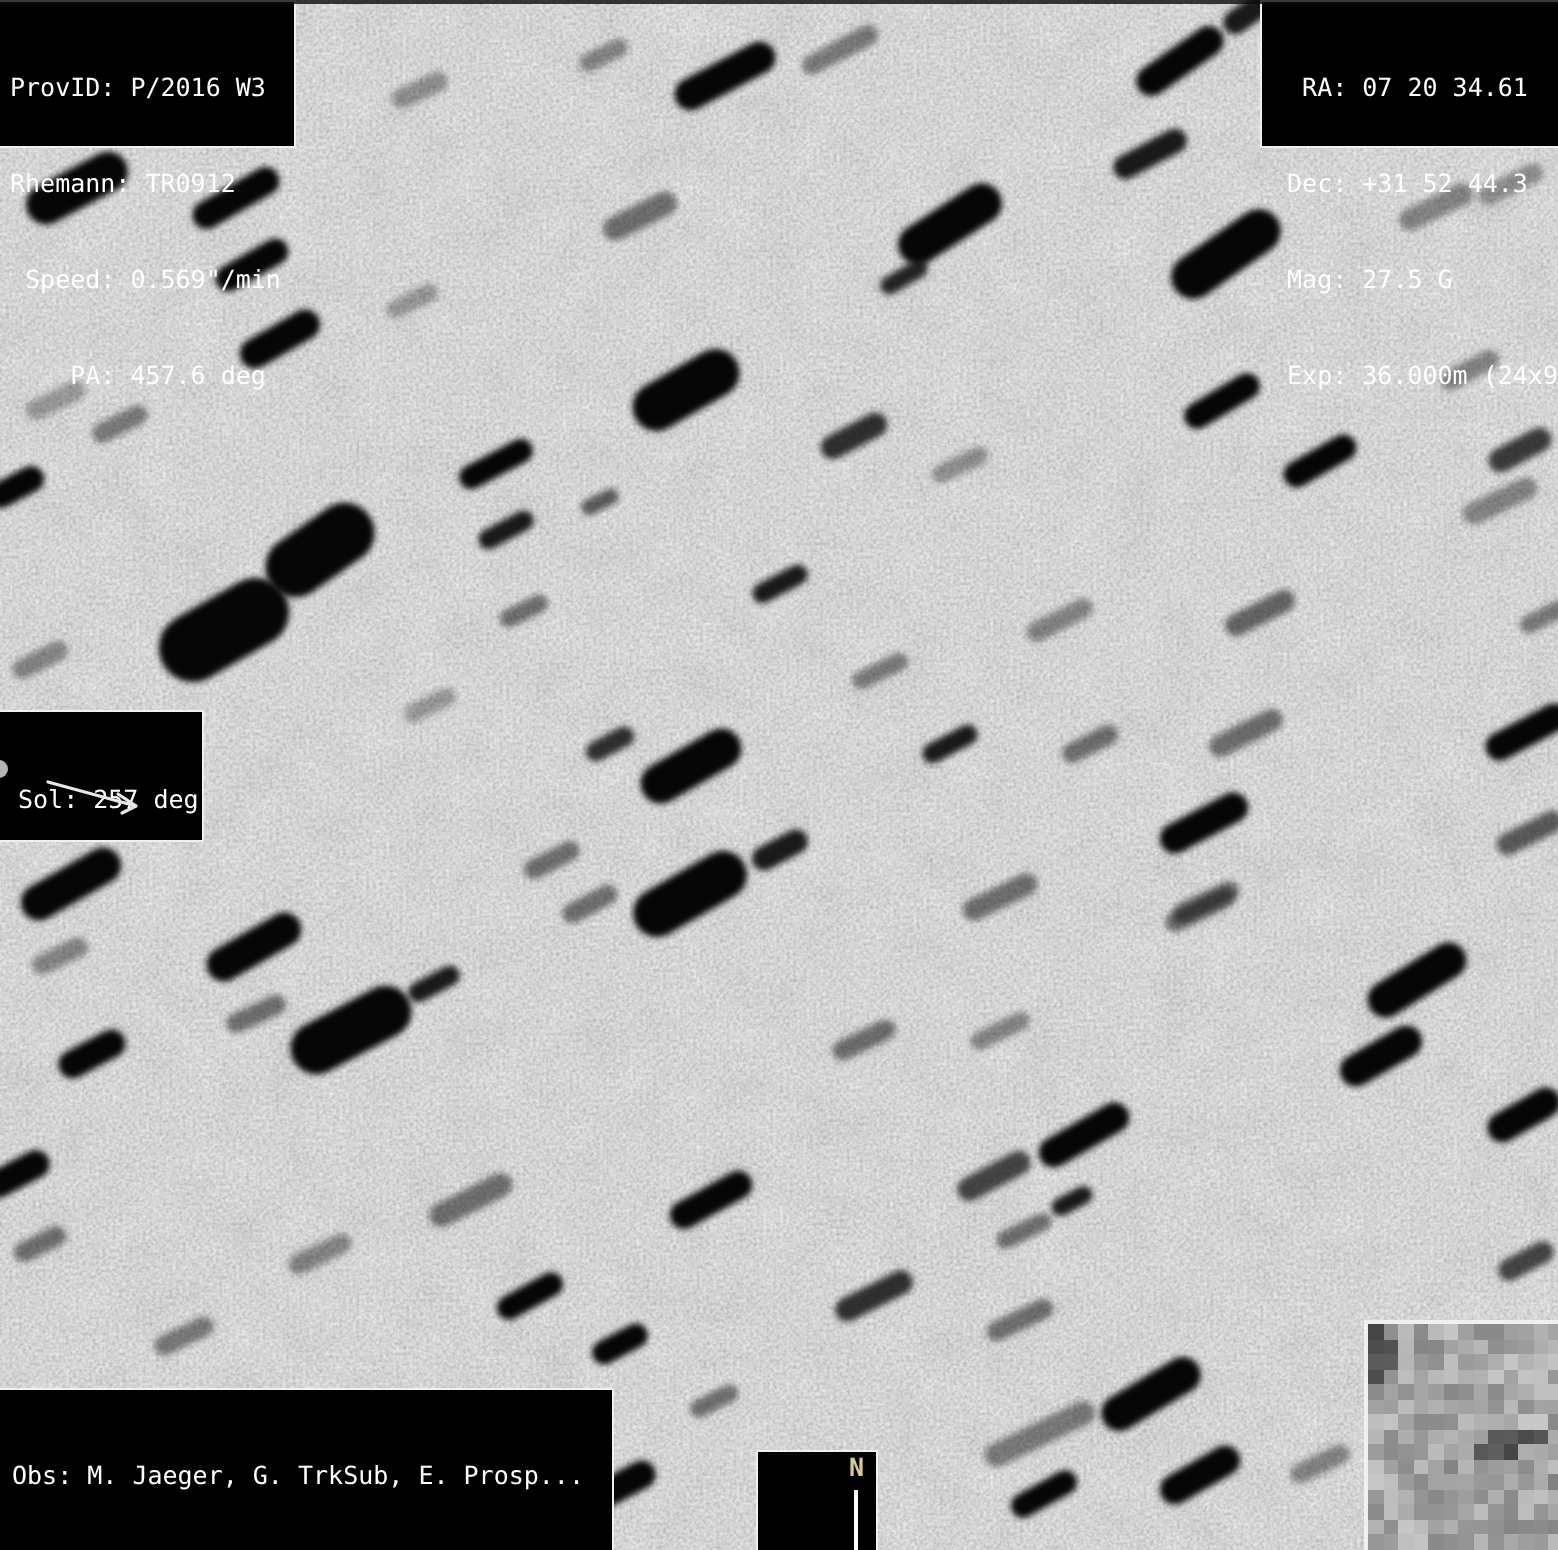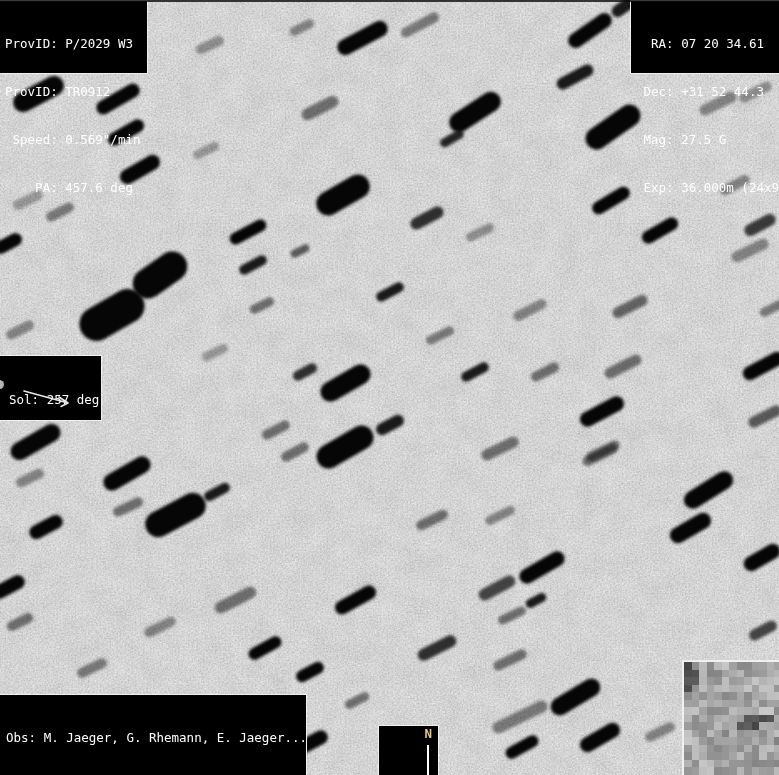--- a/index.html
+++ b/index.html
@@ -184,43 +184,43 @@
       <div class="trail" style="left: 490px; top: 711px; width: 60px; height: 12px; transform: rotate(-26deg); opacity: 0.45; background: rgb(6, 6, 6);"></div>
       <div class="trail" style="left: 295px; top: 735px; width: 34px; height: 14px; transform: rotate(-28deg); opacity: 1; background: rgb(6, 6, 6);"></div>
       <div class="trail" style="left: 344px; top: 695.5px; width: 26px; height: 9px; transform: rotate(-27deg); opacity: 0.5; background: rgb(6, 6, 6);"></div>
       <div class="trail" style="left: 644px; top: 727px; width: 32px; height: 10px; transform: rotate(-26deg); opacity: 0.4; background: rgb(6, 6, 6);"></div>
       <div class="trail" style="left: 733px; top: 675px; width: 30px; height: 10px; transform: rotate(-27deg); opacity: 0.4; background: rgb(6, 6, 6);"></div>
     </div>
 
   <div class="top-strip"></div>
 
   <div class="panel panel-target">
-    <div class="line">ProvID: P/2029 W3</div>
-    <div class="line">ProvID: TR0912</div>
+    <div class="line">ProvID: P/2016 W3</div>
+    <div class="line">Rhemann: TR0912</div>
     <div class="line"> Speed: 0.569"/min</div>
     <div class="line">    PA: 457.6 deg</div>
   </div>
 
   <div class="panel panel-position">
     <div class="line">  RA: 07 20 34.61</div>
     <div class="line"> Dec: +31 52 44.3</div>
     <div class="line"> Mag: 27.5 G</div>
     <div class="line"> Exp: 36.000m (24x9</div>
   </div>
 
   <div class="panel panel-sun">
     <div class="line">Sol: 257 deg</div>
     <div class="sun-dot"></div>
     <svg class="sun-arrow" width="56" height="24">
       <path d="M3,5 L47,17 M47,17 L38,11 M47,17 L40,20.5" stroke="#e8e8e8" stroke-width="1.6" fill="none" stroke-linecap="round"></path>
     </svg>
   </div>
 
   <div class="panel panel-observer">
-    <div class="line">Obs: M. Jaeger, G. Rhemann, E. Jaeger...</div>
+    <div class="line">Obs: M. Jaeger, G. TrkSub, E. Prosp...</div>
     
     
     
     
   </div>
 
   <div class="panel panel-compass">
     <span class="north-label" style="color: rgb(220, 201, 142);">N</span>
     <div class="north-line"></div>
   </div>

